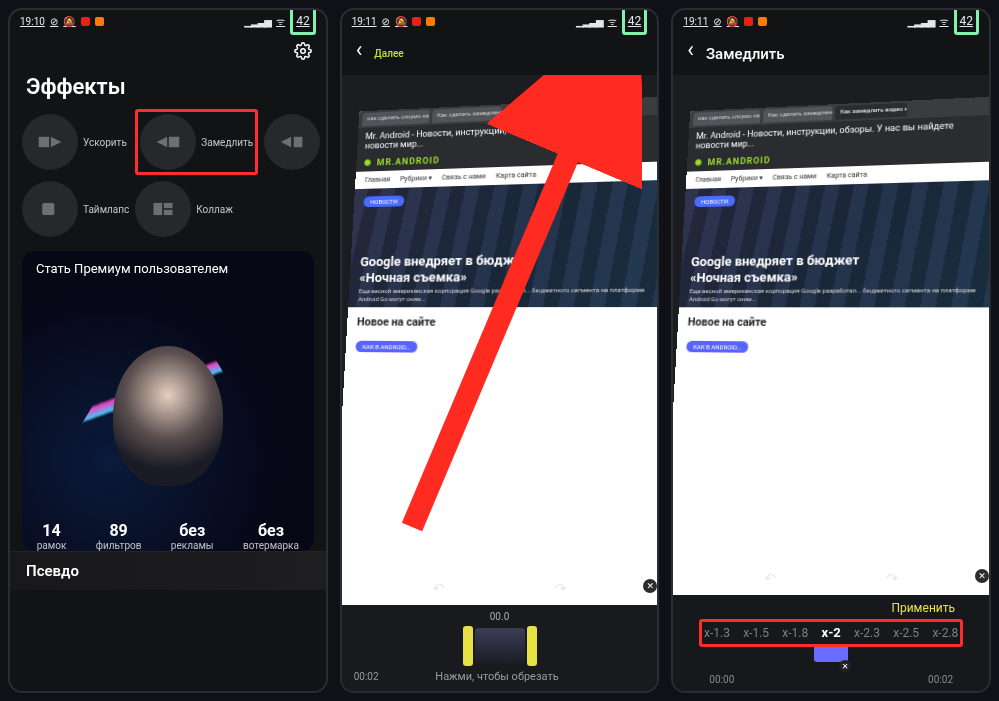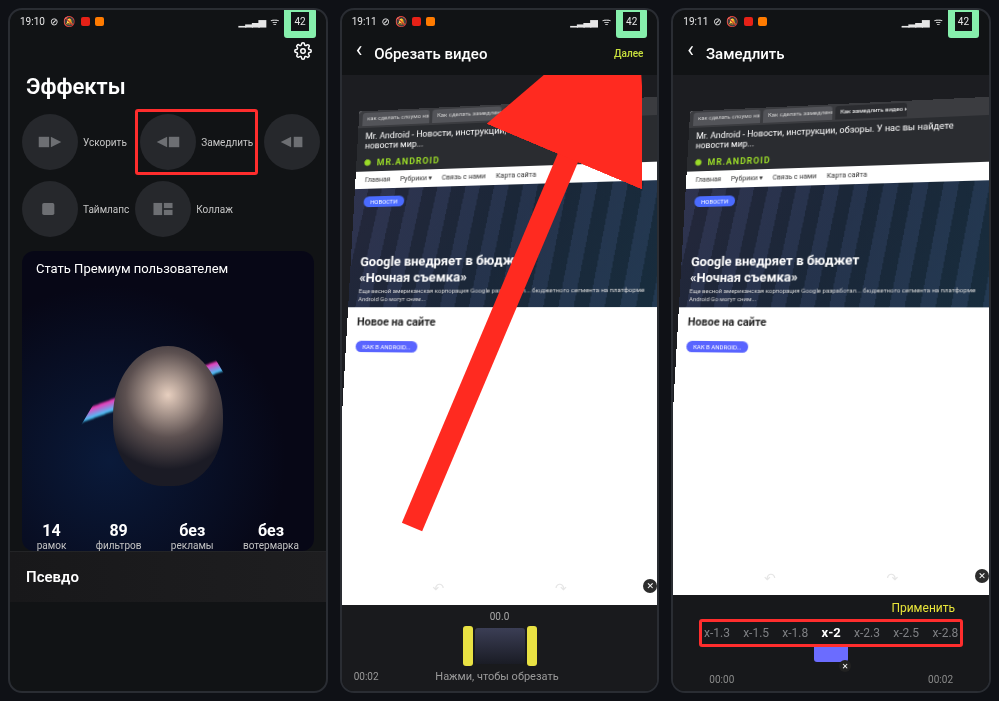--- a/index.html
+++ b/index.html
@@ -18,31 +18,31 @@
     background:#111315;
     border:2px solid #2a2d33;
     border-radius:14px;
     position:relative;
     overflow:hidden;
     color:#fff;
     display:flex;
     flex-direction:column;
   }
   
-  .statusbar { height:22px; display:flex; align-items:center; justify-content:space-between; font-size:11px; padding:0 10px; color:#e6e6e6; }
+  .statusbar { height:22px; display:flex; align-items:center; justify-content:space-between; font-size:11px; padding:0 10px; color:#e6e6e6;text-decoration:underline; }
   .statusbar .icons { display:flex; gap:5px; align-items:center; font-size:10px; }
   .statusbar .icons span { display:inline-block; }
   .sq { width:9px; height:9px; border-radius:2px; }
   .dnd::before { content:"⊘"; }
   .bell::before { content:"🔕"; font-size:10px;}
   .yt { background:#e62117; }
   .bi { background:#ff7b00; }
   .sig::before { content:"▁▂▃▅"; letter-spacing:-1px; }
   .wifi::before { content:"ᯤ"; }
-  .batt { border:7px solid #86efac; border-radius:3px; font-size:10px; padding:4px 3px; }
+  .batt { border:3px solid #86efac; border-radius:3px; font-size:12px; padding:4px 3px; }
   
   .titlebar { display:flex; justify-content:flex-end; padding:10px 14px; }
   .gear { width:18px; height:18px; color:#fff; }
   .sechead { font-size:22px; font-weight:600; padding:4px 16px 10px; }
   .effgrid { display:grid; grid-template-columns:repeat(4,1fr); gap:6px; padding:0 12px 6px; }
   .eff { display:flex; flex-direction:row; align-items:center; gap:5px; }
   .effbub { width:56px; height:56px; border-radius:50%; background:#26282c; display:flex; align-items:center; justify-content:center; }
   .effbub svg { width:26px; height:18px; }
   .efflab { font-size:10px; color:#c5c5c5; text-align:center; }
   .highlight { border:3px solid #ff2d2d; padding:2px; border-radius:3px; }
@@ -63,21 +63,21 @@
   .face {
     position:absolute; left:50%; top:55%; transform:translate(-50%,-50%);
     width:110px; height:140px; border-radius:50% 50% 45% 45%;
     background:radial-gradient(circle at 50% 35%, #e7cfbf 0%, #5c5050 40%, #1b1b25 70%);
     filter:blur(0.5px);
   }
   .statsrow { position:absolute; bottom:0; left:0; right:0; display:flex; justify-content:space-around; }
   .stat { text-align:center; }
   .stat .v { font-size:16px; font-weight:700; }
   .stat .l { font-size:10px; color:#c2c2c2; }
-  .pseudobar { padding:16px 16px; font-size:15px; font-weight:600; background:linear-gradient(90deg,#18181a,#1e1e20); border-top:1px solid #232426;}
+  .pseudobar { padding:10px 16px; font-size:15px; font-weight:600; background:linear-gradient(90deg,#18181a,#1e1e20); border-top:1px solid #232426;}
 
   
   .navbar { display:flex; align-items:center; gap:12px; padding:12px 14px; }
   .navtitle { font-size:15px; flex:1; font-weight:500;}
   .navnext { color:#c8e03e; font-size:10px; font-weight:500;}
   .back::before { content:"‹"; font-size:22px; line-height:12px; position:relative; top:-2px;}
   .preview {
     flex:1;
     position:relative;
     background:#1c1d21;
@@ -255,21 +255,20 @@
         <span class="sq bi"></span>
       </div>
     <div class="icons">
         <span class="sig"></span>
         <span class="wifi"></span>
         <span class="batt">42</span>
       </div>
   </div>
   <div class="navbar">
     <span class="back"></span>
-    <span class="navtitle">Обрезать видео</span>
     <span class="navnext">Далее</span>
   </div>
 
   <div class="preview">
     <div class="website">
       <div class="tabs">
         <div class="tab">как сделать слоумо на анд...</div>
         <div class="tab">Как сделать замедленное в...</div>
         <div class="tab live">Как замедлить видео на А...</div>
       </div>

